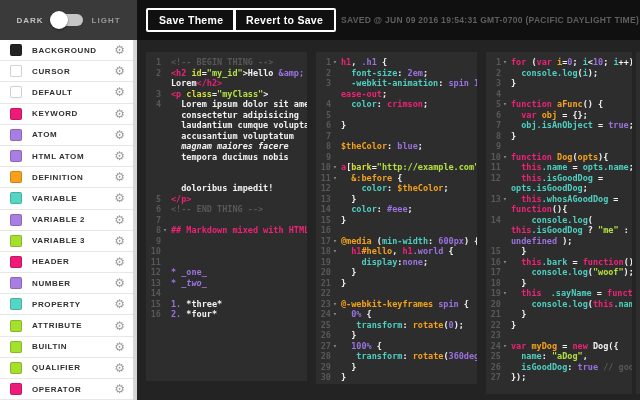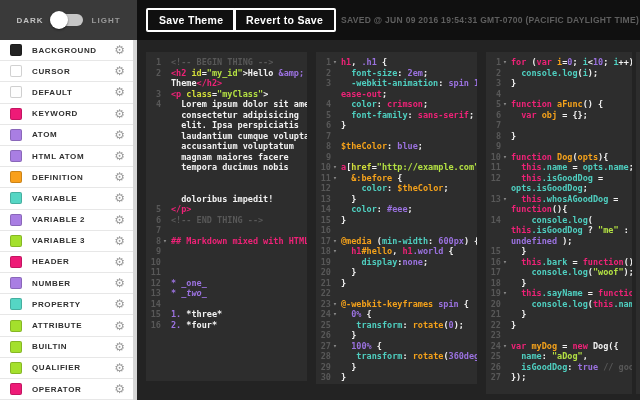--- a/index.html
+++ b/index.html
@@ -154,28 +154,27 @@
         </div>
       </div>
     <div class="side-scroll"></div>
   </aside>
 
   <main class="editors">
     <section class="panel p1">
         <div class="rows" id="rows0">
           <div class="crow"><span class="num">1</span><span class="fold"></span><span class="codetxt"><span style="color: rgb(88, 88, 88);">&lt;!-- BEGIN THING --&gt;</span></span></div>
           <div class="crow"><span class="num">2</span><span class="fold"></span><span class="codetxt"><span style="color: rgb(238, 34, 119);">&lt;h2</span><span style="color: rgb(211, 223, 58);"> id</span><span style="color: rgb(242, 242, 242);">=</span><span style="color: rgb(179, 224, 67);">"my_id"</span><span style="color: rgb(242, 242, 242);">&gt;</span><span style="color: rgb(242, 242, 242);">Hello </span><span style="color: rgb(155, 114, 224);">&amp;amp;</span></span></div>
-          <div class="crow"><span class="num"></span><span class="fold"></span><span class="codetxt"><span style="color: rgb(242, 242, 242);">Theme</span><span style="color: rgb(238, 34, 119);">&lt;/h2&gt;</span></span></div>
+          <div class="crow"><span class="num"></span><span class="fold"></span><span class="codetxt"><span style="color: rgb(242, 242, 242);">Lorem</span><span style="color: rgb(238, 34, 119);">&lt;/h2&gt;</span></span></div>
           <div class="crow"><span class="num">3</span><span class="fold"></span><span class="codetxt"><span style="color: rgb(238, 34, 119);">&lt;p</span><span style="color: rgb(211, 223, 58);"> class</span><span style="color: rgb(242, 242, 242);">=</span><span style="color: rgb(179, 224, 67);">"myClass"</span><span style="color: rgb(242, 242, 242);">&gt;</span></span></div>
           <div class="crow"><span class="num">4</span><span class="fold"></span><span class="codetxt"><span style="color: rgb(242, 242, 242);">  Lorem ipsum dolor sit amet,</span></span></div>
           <div class="crow"><span class="num"></span><span class="fold"></span><span class="codetxt"><span style="color: rgb(242, 242, 242);">  consectetur adipisicing</span></span></div>
-          <div class="crow"><span class="num"></span><span class="fold"></span><span class="codetxt"><span style="color: rgb(242, 242, 242);">  elit. Ipsa perspiciatis</span></span></div>
           <div class="crow"><span class="num"></span><span class="fold"></span><span class="codetxt"><span style="color: rgb(242, 242, 242);">  laudantium cumque voluptates</span></span></div>
           <div class="crow"><span class="num"></span><span class="fold"></span><span class="codetxt"><span style="color: rgb(242, 242, 242);">  accusantium voluptatum</span></span></div>
-          <div class="crow"><span class="num"></span><span class="fold"></span><span class="codetxt"><span style="color: rgb(242, 242, 242);">  magnam maiores facere</span></span></div>
+          <div class="crow"><span class="num"></span><span class="fold"></span><span class="codetxt"><span style="color: rgb(242, 242, 242); font-style: italic;">  magnam maiores facere</span></span></div>
           <div class="crow"><span class="num"></span><span class="fold"></span><span class="codetxt"><span style="color: rgb(242, 242, 242);">  tempora ducimus nobis</span></span></div>
           <div class="crow"><span class="num"></span><span class="fold"></span></div>
           <div class="crow"><span class="num"></span><span class="fold"></span></div>
           <div class="crow"><span class="num"></span><span class="fold"></span><span class="codetxt"><span style="color: rgb(242, 242, 242);">  doloribus impedit!</span></span></div>
           <div class="crow"><span class="num">5</span><span class="fold"></span><span class="codetxt"><span style="color: rgb(238, 34, 119);">&lt;/p&gt;</span></span></div>
           <div class="crow"><span class="num">6</span><span class="fold"></span><span class="codetxt"><span style="color: rgb(88, 88, 88);">&lt;!-- END THING --&gt;</span></span></div>
           <div class="crow"><span class="num">7</span><span class="fold"></span><span class="codetxt"></span></div>
           <div class="crow"><span class="num">8</span><span class="fold">▾</span><span class="codetxt"><span style="color: rgb(238, 34, 119);">## Markdown mixed with HTML?</span></span></div>
           <div class="crow"><span class="num">9</span><span class="fold"></span><span class="codetxt"></span></div>
           <div class="crow"><span class="num">10</span><span class="fold"></span></div>
@@ -187,26 +186,26 @@
           <div class="crow"><span class="num">16</span><span class="fold"></span><span class="codetxt"><span style="color: rgb(155, 114, 224);">2. </span><span style="color: rgb(242, 242, 242);">*four*</span></span></div>
         </div>
       </section>
     <section class="panel p2">
         <div class="rows" id="rows1">
           <div class="crow"><span class="num">1</span><span class="fold">▾</span><span class="codetxt"><span style="color: rgb(238, 34, 119);">h1</span><span style="color: rgb(242, 242, 242);">, </span><span style="color: rgb(155, 114, 224);">.h1</span><span style="color: rgb(242, 242, 242);"> {</span></span></div>
           <div class="crow"><span class="num">2</span><span class="fold"></span><span class="codetxt"><span style="color: rgb(79, 207, 192);">  font-size</span><span style="color: rgb(242, 242, 242);">: </span><span style="color: rgb(155, 114, 224);">2em</span><span style="color: rgb(242, 242, 242);">;</span></span></div>
           <div class="crow"><span class="num">3</span><span class="fold"></span><span class="codetxt"><span style="color: rgb(79, 207, 192);">  -webkit-animation</span><span style="color: rgb(242, 242, 242);">: </span><span style="color: rgb(155, 114, 224);">spin 1s</span></span></div>
           <div class="crow"><span class="num"></span><span class="fold"></span><span class="codetxt"><span style="color: rgb(238, 34, 119);">ease-out</span><span style="color: rgb(242, 242, 242);">;</span></span></div>
           <div class="crow"><span class="num">4</span><span class="fold"></span><span class="codetxt"><span style="color: rgb(79, 207, 192);">  color</span><span style="color: rgb(242, 242, 242);">: </span><span style="color: rgb(238, 34, 119);">crimson</span><span style="color: rgb(242, 242, 242);">;</span></span></div>
-          <div class="crow"><span class="num">5</span><span class="fold"></span><span class="codetxt"><span style="color: rgb(79, 207, 192);">  font-family</span><span style="color: rgb(242, 242, 242);">: </span><span style="color: rgb(238, 34, 119);">sans-serif</span><span style="color: rgb(242, 242, 242);">;</span></span></div>
+          <div class="crow"><span class="num">5</span><span class="fold"></span></div>
           <div class="crow"><span class="num">6</span><span class="fold"></span><span class="codetxt"><span style="color: rgb(242, 242, 242);">}</span></span></div>
           <div class="crow"><span class="num">7</span><span class="fold"></span><span class="codetxt"></span></div>
           <div class="crow"><span class="num">8</span><span class="fold"></span><span class="codetxt"><span style="color: rgb(245, 162, 27);">$theColor</span><span style="color: rgb(242, 242, 242);">: </span><span style="color: rgb(155, 114, 224);">blue</span><span style="color: rgb(242, 242, 242);">;</span></span></div>
           <div class="crow"><span class="num">9</span><span class="fold"></span><span class="codetxt"></span></div>
-          <div class="crow"><span class="num">10</span><span class="fold">▾</span><span class="codetxt"><span style="color: rgb(238, 34, 119);">a</span><span style="color: rgb(242, 242, 242);">[</span><span style="color: rgb(211, 223, 58);">href</span><span style="color: rgb(242, 242, 242);">=</span><span style="color: rgb(179, 224, 67);">"http://example.com"</span></span></div>
+          <div class="crow"><span class="num">10</span><span class="fold">▾</span><span class="codetxt"><span style="color: rgb(238, 34, 119);">a</span><span style="color: rgb(242, 242, 242);">[</span><span style="color: rgb(211, 223, 58);">bark</span><span style="color: rgb(242, 242, 242);">=</span><span style="color: rgb(179, 224, 67);">"http://example.com"</span></span></div>
           <div class="crow"><span class="num">11</span><span class="fold">▾</span><span class="codetxt"><span style="color: rgb(245, 162, 27);">  &amp;:before</span><span style="color: rgb(242, 242, 242);"> {</span></span></div>
           <div class="crow"><span class="num">12</span><span class="fold"></span><span class="codetxt"><span style="color: rgb(79, 207, 192);">    color</span><span style="color: rgb(242, 242, 242);">: </span><span style="color: rgb(245, 162, 27);">$theColor</span><span style="color: rgb(242, 242, 242);">;</span></span></div>
           <div class="crow"><span class="num">13</span><span class="fold"></span><span class="codetxt"><span style="color: rgb(242, 242, 242);">  }</span></span></div>
           <div class="crow"><span class="num">14</span><span class="fold"></span><span class="codetxt"><span style="color: rgb(79, 207, 192);">  color</span><span style="color: rgb(242, 242, 242);">: </span><span style="color: rgb(155, 114, 224);">#eee</span><span style="color: rgb(242, 242, 242);">;</span></span></div>
           <div class="crow"><span class="num">15</span><span class="fold"></span><span class="codetxt"><span style="color: rgb(242, 242, 242);">}</span></span></div>
           <div class="crow"><span class="num">16</span><span class="fold"></span><span class="codetxt"></span></div>
           <div class="crow"><span class="num">17</span><span class="fold">▾</span><span class="codetxt"><span style="color: rgb(245, 162, 27);">@media</span><span style="color: rgb(242, 242, 242);"> (</span><span style="color: rgb(79, 207, 192);">min-width</span><span style="color: rgb(242, 242, 242);">: </span><span style="color: rgb(155, 114, 224);">600px</span><span style="color: rgb(242, 242, 242);">) {</span></span></div>
           <div class="crow"><span class="num">18</span><span class="fold">▾</span><span class="codetxt"><span style="color: rgb(238, 34, 119);">  h1</span><span style="color: rgb(245, 162, 27);">#hello</span><span style="color: rgb(242, 242, 242);">, </span><span style="color: rgb(238, 34, 119);">h1</span><span style="color: rgb(155, 114, 224);">.world</span><span style="color: rgb(242, 242, 242);"> {</span></span></div>
           <div class="crow"><span class="num">19</span><span class="fold"></span><span class="codetxt"><span style="color: rgb(79, 207, 192);">    display</span><span style="color: rgb(242, 242, 242);">:</span><span style="color: rgb(155, 114, 224);">none</span><span style="color: rgb(242, 242, 242);">;</span></span></div>
           <div class="crow"><span class="num">20</span><span class="fold"></span><span class="codetxt"><span style="color: rgb(242, 242, 242);">  }</span></span></div>
@@ -223,37 +222,37 @@
         </div>
       </section>
     <section class="panel p3">
         <div class="rows" id="rows2">
           <div class="crow"><span class="num">1</span><span class="fold">▾</span><span class="codetxt"><span style="color: rgb(238, 34, 119);">for</span><span style="color: rgb(242, 242, 242);"> (</span><span style="color: rgb(238, 34, 119);">var</span><span style="color: rgb(242, 242, 242);"> </span><span style="color: rgb(245, 162, 27);">i</span><span style="color: rgb(242, 242, 242);">=</span><span style="color: rgb(155, 114, 224);">0</span><span style="color: rgb(242, 242, 242);">; </span><span style="color: rgb(79, 207, 192);">i</span><span style="color: rgb(242, 242, 242);">&lt;</span><span style="color: rgb(155, 114, 224);">10</span><span style="color: rgb(242, 242, 242);">; </span><span style="color: rgb(79, 207, 192);">i</span><span style="color: rgb(242, 242, 242);">++) {</span></span></div>
           <div class="crow"><span class="num">2</span><span class="fold"></span><span class="codetxt"><span style="color: rgb(79, 207, 192);">  console.log</span><span style="color: rgb(242, 242, 242);">(</span><span style="color: rgb(79, 207, 192);">i</span><span style="color: rgb(242, 242, 242);">);</span></span></div>
           <div class="crow"><span class="num">3</span><span class="fold"></span><span class="codetxt"><span style="color: rgb(242, 242, 242);">}</span></span></div>
           <div class="crow"><span class="num">4</span><span class="fold"></span><span class="codetxt"></span></div>
           <div class="crow"><span class="num">5</span><span class="fold">▾</span><span class="codetxt"><span style="color: rgb(238, 34, 119);">function</span><span style="color: rgb(242, 242, 242);"> </span><span style="color: rgb(245, 162, 27);">aFunc</span><span style="color: rgb(242, 242, 242);">() {</span></span></div>
           <div class="crow"><span class="num">6</span><span class="fold"></span><span class="codetxt"><span style="color: rgb(238, 34, 119);">  var</span><span style="color: rgb(242, 242, 242);"> </span><span style="color: rgb(245, 162, 27);">obj</span><span style="color: rgb(242, 242, 242);"> = {};</span></span></div>
-          <div class="crow"><span class="num">7</span><span class="fold"></span></div>
+          <div class="crow"><span class="num">7</span><span class="fold"></span><span class="codetxt"><span style="color: rgb(79, 207, 192);">  obj.isAnObject</span><span style="color: rgb(242, 242, 242);"> = </span><span style="color: rgb(155, 114, 224);">true</span><span style="color: rgb(242, 242, 242);">;</span></span></div>
           <div class="crow"><span class="num">8</span><span class="fold"></span><span class="codetxt"><span style="color: rgb(242, 242, 242);">}</span></span></div>
           <div class="crow"><span class="num">9</span><span class="fold"></span><span class="codetxt"></span></div>
           <div class="crow"><span class="num">10</span><span class="fold">▾</span><span class="codetxt"><span style="color: rgb(238, 34, 119);">function</span><span style="color: rgb(242, 242, 242);"> </span><span style="color: rgb(245, 162, 27);">Dog</span><span style="color: rgb(242, 242, 242);">(</span><span style="color: rgb(245, 162, 27);">opts</span><span style="color: rgb(242, 242, 242);">){</span></span></div>
           <div class="crow"><span class="num">11</span><span class="fold"></span><span class="codetxt"><span style="color: rgb(238, 34, 119);">  this</span><span style="color: rgb(79, 207, 192);">.name</span><span style="color: rgb(242, 242, 242);"> = </span><span style="color: rgb(79, 207, 192);">opts.name</span><span style="color: rgb(242, 242, 242);">;</span></span></div>
           <div class="crow"><span class="num">12</span><span class="fold"></span><span class="codetxt"><span style="color: rgb(238, 34, 119);">  this</span><span style="color: rgb(79, 207, 192);">.isGoodDog</span><span style="color: rgb(242, 242, 242);"> =</span></span></div>
           <div class="crow"><span class="num"></span><span class="fold"></span><span class="codetxt"><span style="color: rgb(79, 207, 192);">opts.isGoodDog</span><span style="color: rgb(242, 242, 242);">;</span></span></div>
           <div class="crow"><span class="num">13</span><span class="fold">▾</span><span class="codetxt"><span style="color: rgb(238, 34, 119);">  this</span><span style="color: rgb(79, 207, 192);">.whosAGoodDog</span><span style="color: rgb(242, 242, 242);"> =</span></span></div>
           <div class="crow"><span class="num"></span><span class="fold"></span><span class="codetxt"><span style="color: rgb(238, 34, 119);">function</span><span style="color: rgb(242, 242, 242);">(){</span></span></div>
           <div class="crow"><span class="num">14</span><span class="fold"></span><span class="codetxt"><span style="color: rgb(79, 207, 192);">    console.log</span><span style="color: rgb(242, 242, 242);">(</span></span></div>
           <div class="crow"><span class="num"></span><span class="fold"></span><span class="codetxt"><span style="color: rgb(238, 34, 119);">this</span><span style="color: rgb(79, 207, 192);">.isGoodDog</span><span style="color: rgb(242, 242, 242);"> ? </span><span style="color: rgb(179, 224, 67);">"me"</span><span style="color: rgb(242, 242, 242);"> :</span></span></div>
           <div class="crow"><span class="num"></span><span class="fold"></span><span class="codetxt"><span style="color: rgb(155, 114, 224);">undefined</span><span style="color: rgb(242, 242, 242);"> );</span></span></div>
           <div class="crow"><span class="num">15</span><span class="fold"></span><span class="codetxt"><span style="color: rgb(242, 242, 242);">  }</span></span></div>
           <div class="crow"><span class="num">16</span><span class="fold">▾</span><span class="codetxt"><span style="color: rgb(238, 34, 119);">  this</span><span style="color: rgb(79, 207, 192);">.bark</span><span style="color: rgb(242, 242, 242);"> = </span><span style="color: rgb(238, 34, 119);">function</span><span style="color: rgb(242, 242, 242);">(){</span></span></div>
           <div class="crow"><span class="num">17</span><span class="fold"></span><span class="codetxt"><span style="color: rgb(79, 207, 192);">    console.log</span><span style="color: rgb(242, 242, 242);">(</span><span style="color: rgb(179, 224, 67);">"woof"</span><span style="color: rgb(242, 242, 242);">);</span></span></div>
           <div class="crow"><span class="num">18</span><span class="fold"></span><span class="codetxt"><span style="color: rgb(242, 242, 242);">  }</span></span></div>
-          <div class="crow"><span class="num">19</span><span class="fold">▾</span><span class="codetxt"><span style="color: rgb(238, 34, 119);">  this</span><span style="color: rgb(79, 207, 192);">.sayName</span><span style="color: rgb(242, 242, 242);"> = </span><span style="color: rgb(238, 34, 119);">function</span></span></div>
+          <div class="crow"><span class="num">19</span><span class="fold">▾</span><span class="codetxt"><span style="color: rgb(238, 34, 119);">  this</span><span style="color: rgb(79, 207, 192); padding-left: 9px;">.sayName</span><span style="color: rgb(242, 242, 242);"> = </span><span style="color: rgb(238, 34, 119);">function</span></span></div>
           <div class="crow"><span class="num">20</span><span class="fold"></span><span class="codetxt"><span style="color: rgb(79, 207, 192);">    console.log</span><span style="color: rgb(242, 242, 242);">(</span><span style="color: rgb(238, 34, 119);">this</span><span style="color: rgb(79, 207, 192);">.name</span></span></div>
           <div class="crow"><span class="num">21</span><span class="fold"></span><span class="codetxt"><span style="color: rgb(242, 242, 242);">  }</span></span></div>
           <div class="crow"><span class="num">22</span><span class="fold"></span><span class="codetxt"><span style="color: rgb(242, 242, 242);">}</span></span></div>
           <div class="crow"><span class="num">23</span><span class="fold"></span><span class="codetxt"></span></div>
           <div class="crow"><span class="num">24</span><span class="fold">▾</span><span class="codetxt"><span style="color: rgb(238, 34, 119);">var</span><span style="color: rgb(242, 242, 242);"> </span><span style="color: rgb(245, 162, 27);">myDog</span><span style="color: rgb(242, 242, 242);"> = </span><span style="color: rgb(238, 34, 119);">new</span><span style="color: rgb(242, 242, 242);"> </span><span style="color: rgb(242, 242, 242);">Dog</span><span style="color: rgb(242, 242, 242);">({</span></span></div>
           <div class="crow"><span class="num">25</span><span class="fold"></span><span class="codetxt"><span style="color: rgb(79, 207, 192);">  name</span><span style="color: rgb(242, 242, 242);">: </span><span style="color: rgb(179, 224, 67);">"aDog"</span><span style="color: rgb(242, 242, 242);">,</span></span></div>
           <div class="crow"><span class="num">26</span><span class="fold"></span><span class="codetxt"><span style="color: rgb(79, 207, 192);">  isGoodDog</span><span style="color: rgb(242, 242, 242);">: </span><span style="color: rgb(155, 114, 224);">true</span><span style="color: rgb(242, 242, 242);"> </span><span style="color: rgb(88, 88, 88);">// good</span></span></div>
           <div class="crow"><span class="num">27</span><span class="fold"></span><span class="codetxt"><span style="color: rgb(242, 242, 242);">});</span></span></div>
         </div>
       </section>

